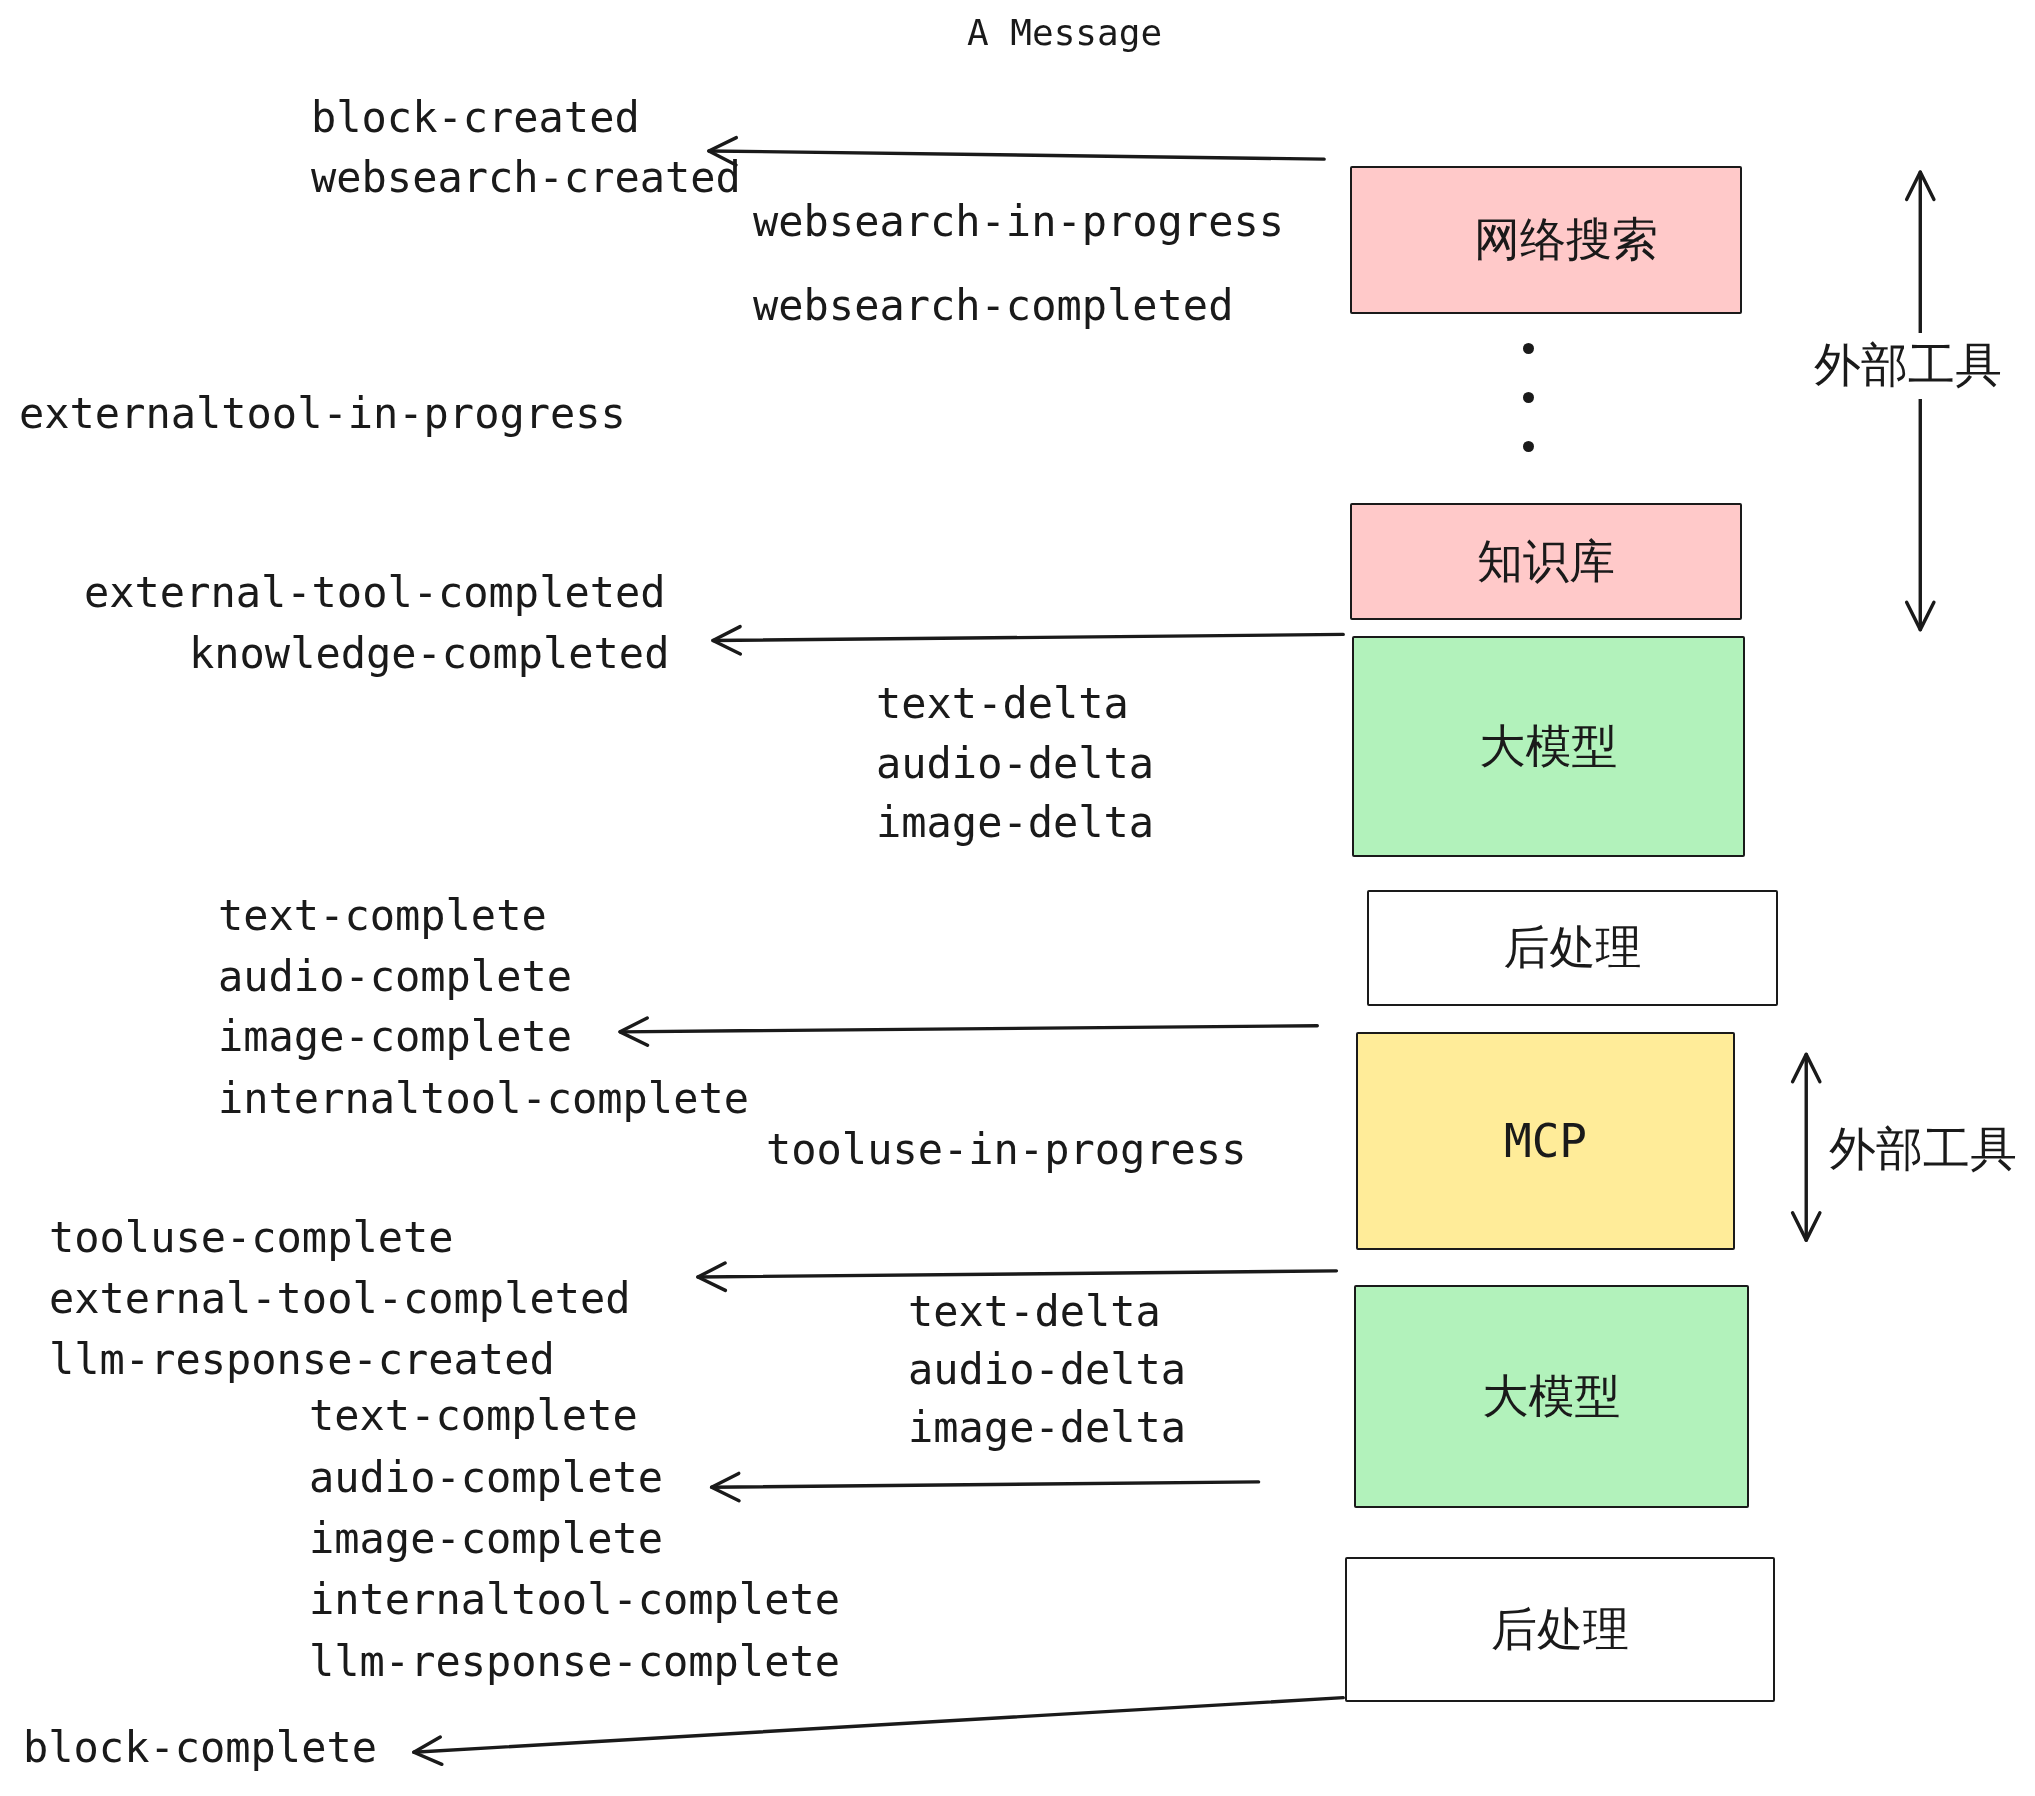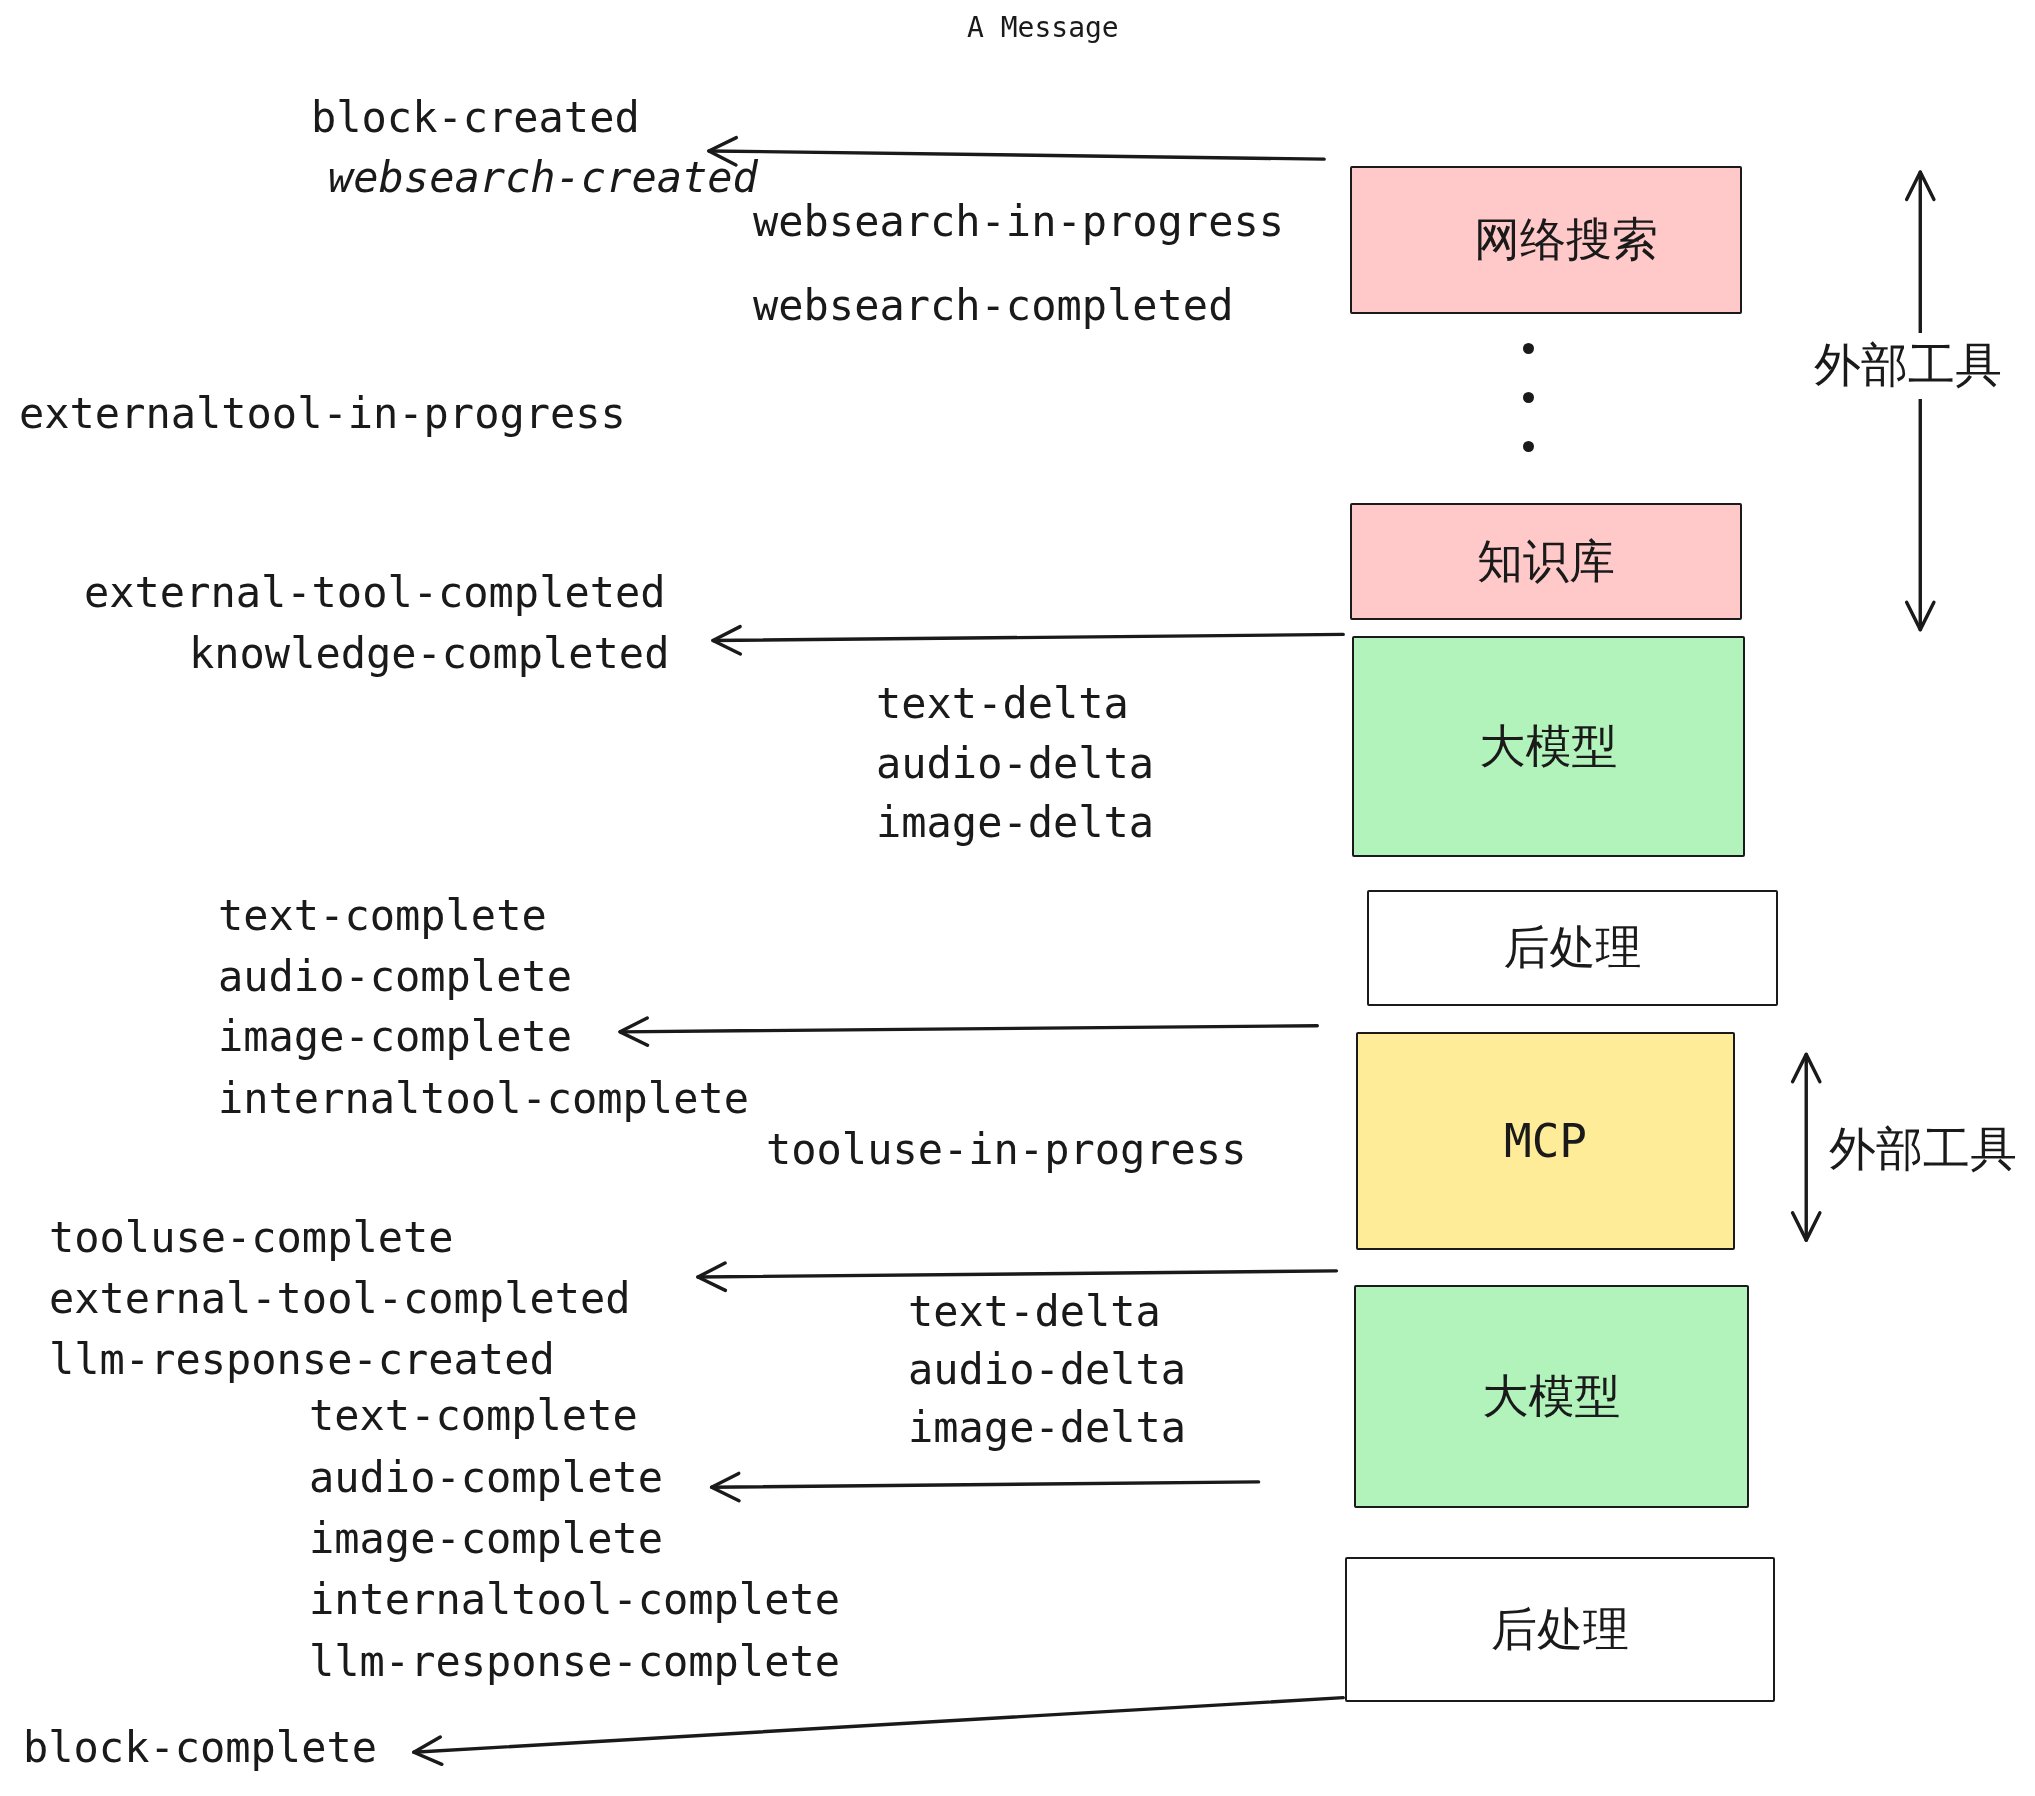--- a/index.html
+++ b/index.html
@@ -12,21 +12,21 @@
   }
   .canvas { position: relative; width: 2035px; height: 1796px; background: #fff; }
   .arrows { position: absolute; left: 0; top: 0; z-index: 1; }
   .arrow-line { stroke: #1a1a1a; stroke-width: 5; stroke-linecap: round; fill: none; }
   .label {
     position: absolute; z-index: 2;
     font-family: "DejaVu Sans Mono", monospace;
     font-size: 42px; line-height: 1.15;
     white-space: nowrap; color: #1a1a1a;
   }
-  .title { font-size: 28px; }
+  .title { font-size: 36px; }
   .box {
     position: absolute; z-index: 2;
     border: 2.7px solid #1a1a1a; border-radius: 2px;
     display: flex; align-items: center; justify-content: center;
     box-sizing: border-box;
   }
   .box-label {
     font-family: "DejaVu Sans Mono", "DejaVu Sans", "Liberation Sans", sans-serif;
     font-size: 46px; color: #1a1a1a; white-space: nowrap;
   }
@@ -60,21 +60,21 @@
     <line class="arrow-line" x1="1957" y1="1861" x2="1022" y2="1870" marker-end="url(#arrow)"></line>
     <line class="arrow-line" x1="1843" y1="2170" x2="1042" y2="2178" marker-end="url(#arrow)"></line>
     <line class="arrow-line" x1="1967" y1="2486" x2="606" y2="2566" marker-end="url(#arrow)"></line>
     <line class="arrow-line" x1="2812" y1="252" x2="2812" y2="922" marker-start="url(#arrow)" marker-end="url(#arrow)"></line>
     <line class="arrow-line" x1="2645" y1="1544" x2="2645" y2="1816" marker-start="url(#arrow)" marker-end="url(#arrow)"></line>
   </svg>
 
   <div class="label title" style="left:967px; top:12.3px;">A Message</div>
 
   <div class="label" style="left:311px; top:94px;">block-created</div>
-  <div class="label" style="left:328px; top:154px;font-style:italic;">websearch-created</div>
+  <div class="label" style="left:311px; top:154px;">websearch-created</div>
   <div class="label" style="left:753px; top:198px;">websearch-in-progress</div>
   <div class="label" style="left:753px; top:282px;">websearch-completed</div>
   <div class="label" style="left:19px; top:390px;">externaltool-in-progress</div>
   <div class="label" style="left:84px; top:569px;">external-tool-completed</div>
   <div class="label" style="left:189px; top:630px;">knowledge-completed</div>
   <div class="label" style="left:876px; top:680px;">text-delta</div>
   <div class="label" style="left:876px; top:740px;">audio-delta</div>
   <div class="label" style="left:876px; top:799px;">image-delta</div>
   <div class="label" style="left:218px; top:892px;">text-complete</div>
   <div class="label" style="left:218px; top:953px;">audio-complete</div>

